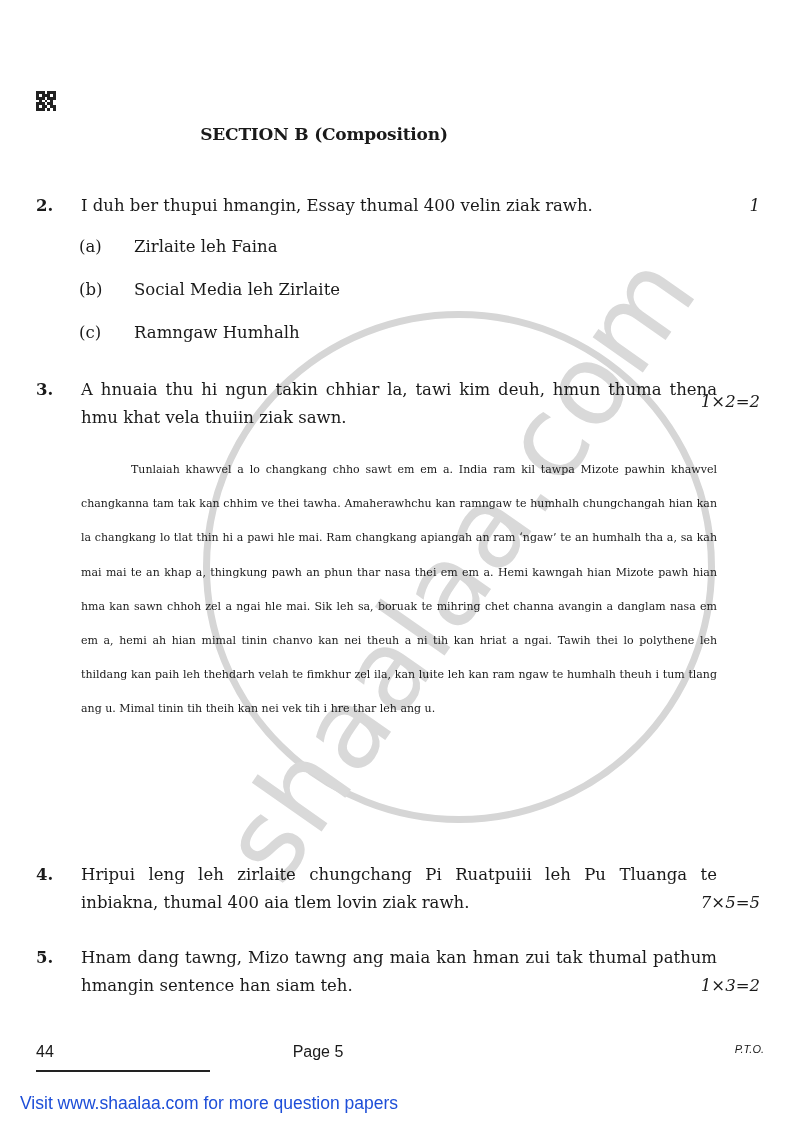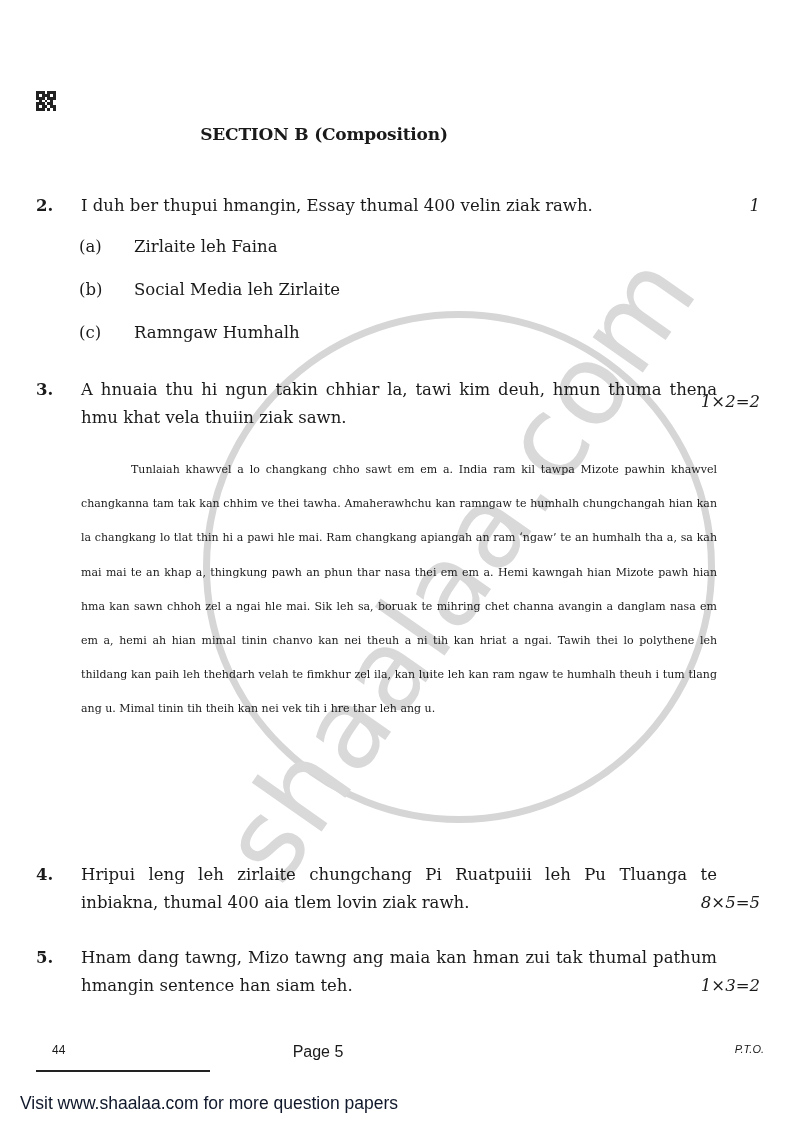--- a/index.html
+++ b/index.html
@@ -112,22 +112,21 @@
       text-align: justify;
       text-indent: 50px;
       margin-top: 8px;
     }
 
     .footer-num {
       position: absolute;
       left: 36px;
       top: 1043px;
       font-family: "Liberation Sans", sans-serif;
-      font-size: 12px;
-      margin-left: 16px;
+      font-size: 16px;
     }
     .footer-line {
       position: absolute;
       left: 36px;
       top: 1070px;
       width: 174px;
       height: 2px;
       background: #222;
     }
     .footer-page {
@@ -145,21 +144,21 @@
       font-family: "Liberation Sans", sans-serif;
       font-style: italic;
       font-size: 11px;
     }
     .visit {
       position: absolute;
       left: 20px;
       top: 1093px;
       font-family: "Liberation Sans", sans-serif;
       font-size: 17.5px;
-      color: #0f172a;
+      color: #1d4ed8;
     }
   </style>
 </head>
 <body>
 
 <div class="page">
 
   <div class="watermark">
     <div class="watermark-text">shaalaa.com</div>
   </div>
@@ -243,21 +242,21 @@
       <span class="qnum">3.</span>
       <span class="qtext">A hnuaia thu hi ngun takin chhiar la, tawi kim deuh, hmun thuma thena hmu khat vela thuiin ziak sawn.</span>
       <span class="marks" style="top:12px;">1×2=2</span>
     </div>
 
     <div class="passage">Tunlaiah khawvel a lo changkang chho sawt em em a. India ram kil tawpa Mizote pawhin khawvel changkanna tam tak kan chhim ve thei tawha. Amaherawhchu kan ramngaw te humhalh chungchangah hian kan la changkang lo tlat thin hi a pawi hle mai. Ram changkang apiangah an ram ‘ngaw’ te an humhalh tha a, sa kah mai mai te an khap a, thingkung pawh an phun thar nasa thei em em a. Hemi kawngah hian Mizote pawh hian hma kan sawn chhoh zel a ngai hle mai. Sik leh sa, boruak te mihring chet channa avangin a danglam nasa em em a, hemi ah hian mimal tinin chanvo kan nei theuh a ni tih kan hriat a ngai. Tawih thei lo polythene leh thildang kan paih leh thehdarh velah te fimkhur zel ila, kan luite leh kan ram ngaw te humhalh theuh i tum tlang ang u. Mimal tinin tih theih kan nei vek tih i hre thar leh ang u.</div>
 
     <div class="q" style="top:861px;">
       <span class="qnum">4.</span>
       <span class="qtext">Hripui leng leh zirlaite chungchang Pi Ruatpuiii leh Pu Tluanga te inbiakna, thumal 400 aia tlem lovin ziak rawh.</span>
-      <span class="marks" style="top:28px;">8×5=5</span>
+      <span class="marks" style="top:28px;">7×5=5</span>
     </div>
 
     <div class="q" style="top:944px;">
       <span class="qnum">5.</span>
       <span class="qtext">Hnam dang tawng, Mizo tawng ang maia kan hman zui tak thumal pathum hmangin sentence han siam teh.</span>
       <span class="marks" style="top:28px;">1×3=2</span>
     </div>
 
     <div class="footer-num">44</div>
     <div class="footer-line"></div>

